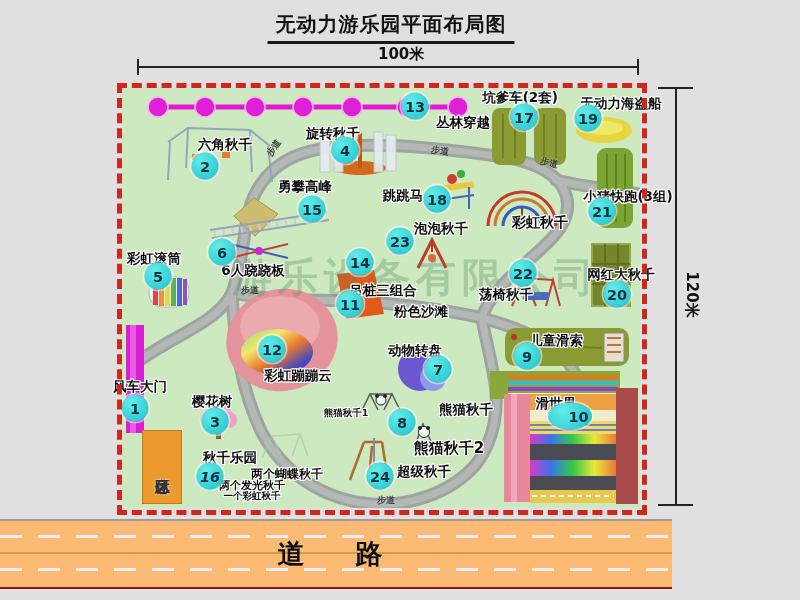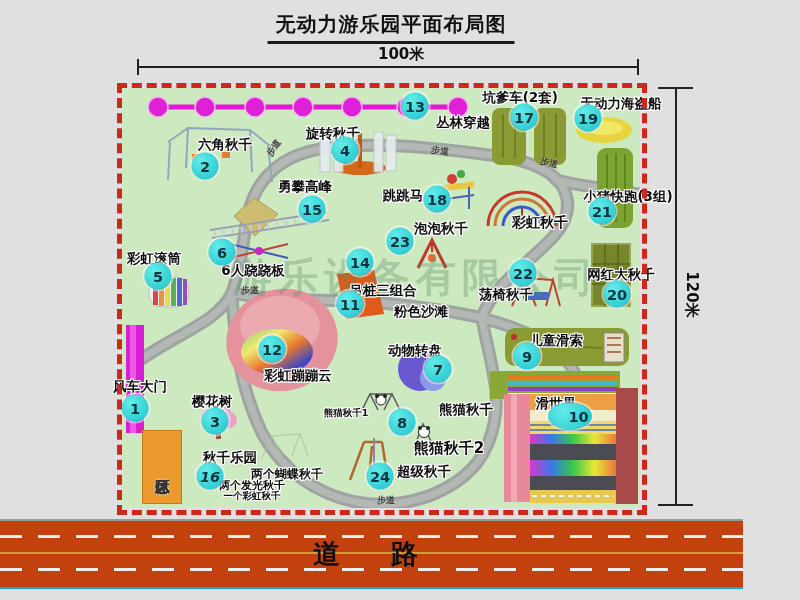--- a/index.html
+++ b/index.html
@@ -26,22 +26,22 @@
     color:#073642;font-size:14.5px;font-weight:bold;display:flex;align-items:center;justify-content:center;
     box-shadow:0 0 0 2px rgba(255,255,255,.55),0 1px 2px rgba(0,0,0,.3);z-index:6;}
   #rest-area{position:absolute;left:142px;top:430px;width:38px;height:72px;background:#ec9a2e;
     border:1px solid #c87818;display:flex;align-items:center;justify-content:center;z-index:5;
     writing-mode:vertical-rl;text-orientation:upright;font-size:15px;font-weight:bold;color:#333;
     text-shadow:0 0 2px #fff;}
   #wm-company{position:absolute;left:232px;top:250px;font-size:40px;font-weight:bold;
     letter-spacing:6px;color:rgba(85,140,100,.33);z-index:4;white-space:nowrap;}
   #wm-phone{position:absolute;left:56px;top:292px;font-size:42px;font-weight:bold;
     letter-spacing:1px;color:rgba(145,170,230,.55);z-index:4;white-space:nowrap;}
-  #road{position:absolute;left:0;top:519px;width:743px;height:66px;background:#c2410c;
-    border-top:2px solid #9b9b9b;border-bottom:2px solid #0ea5e9;z-index:2;}
+  #road{position:absolute;left:0;top:519px;width:672px;height:66px;background:#fdba74;
+    border-top:2px solid #9b9b9b;border-bottom:2px solid #7f1d1d;z-index:2;}
   .lane-dash{position:absolute;left:0;right:0;height:3px;
     background:repeating-linear-gradient(90deg,#efefef 0 22px,transparent 22px 38px);}
   #road-center{position:absolute;left:0;right:0;top:31px;height:2px;background:#c9a23e;}
   #road-label{position:absolute;left:50%;top:50%;transform:translate(-50%,-50%);
     font-size:27px;font-weight:bold;color:#0e0e0e;letter-spacing:12px;white-space:nowrap;}
 </style>
 </head>
 <body>
 
 <div id="screen">

